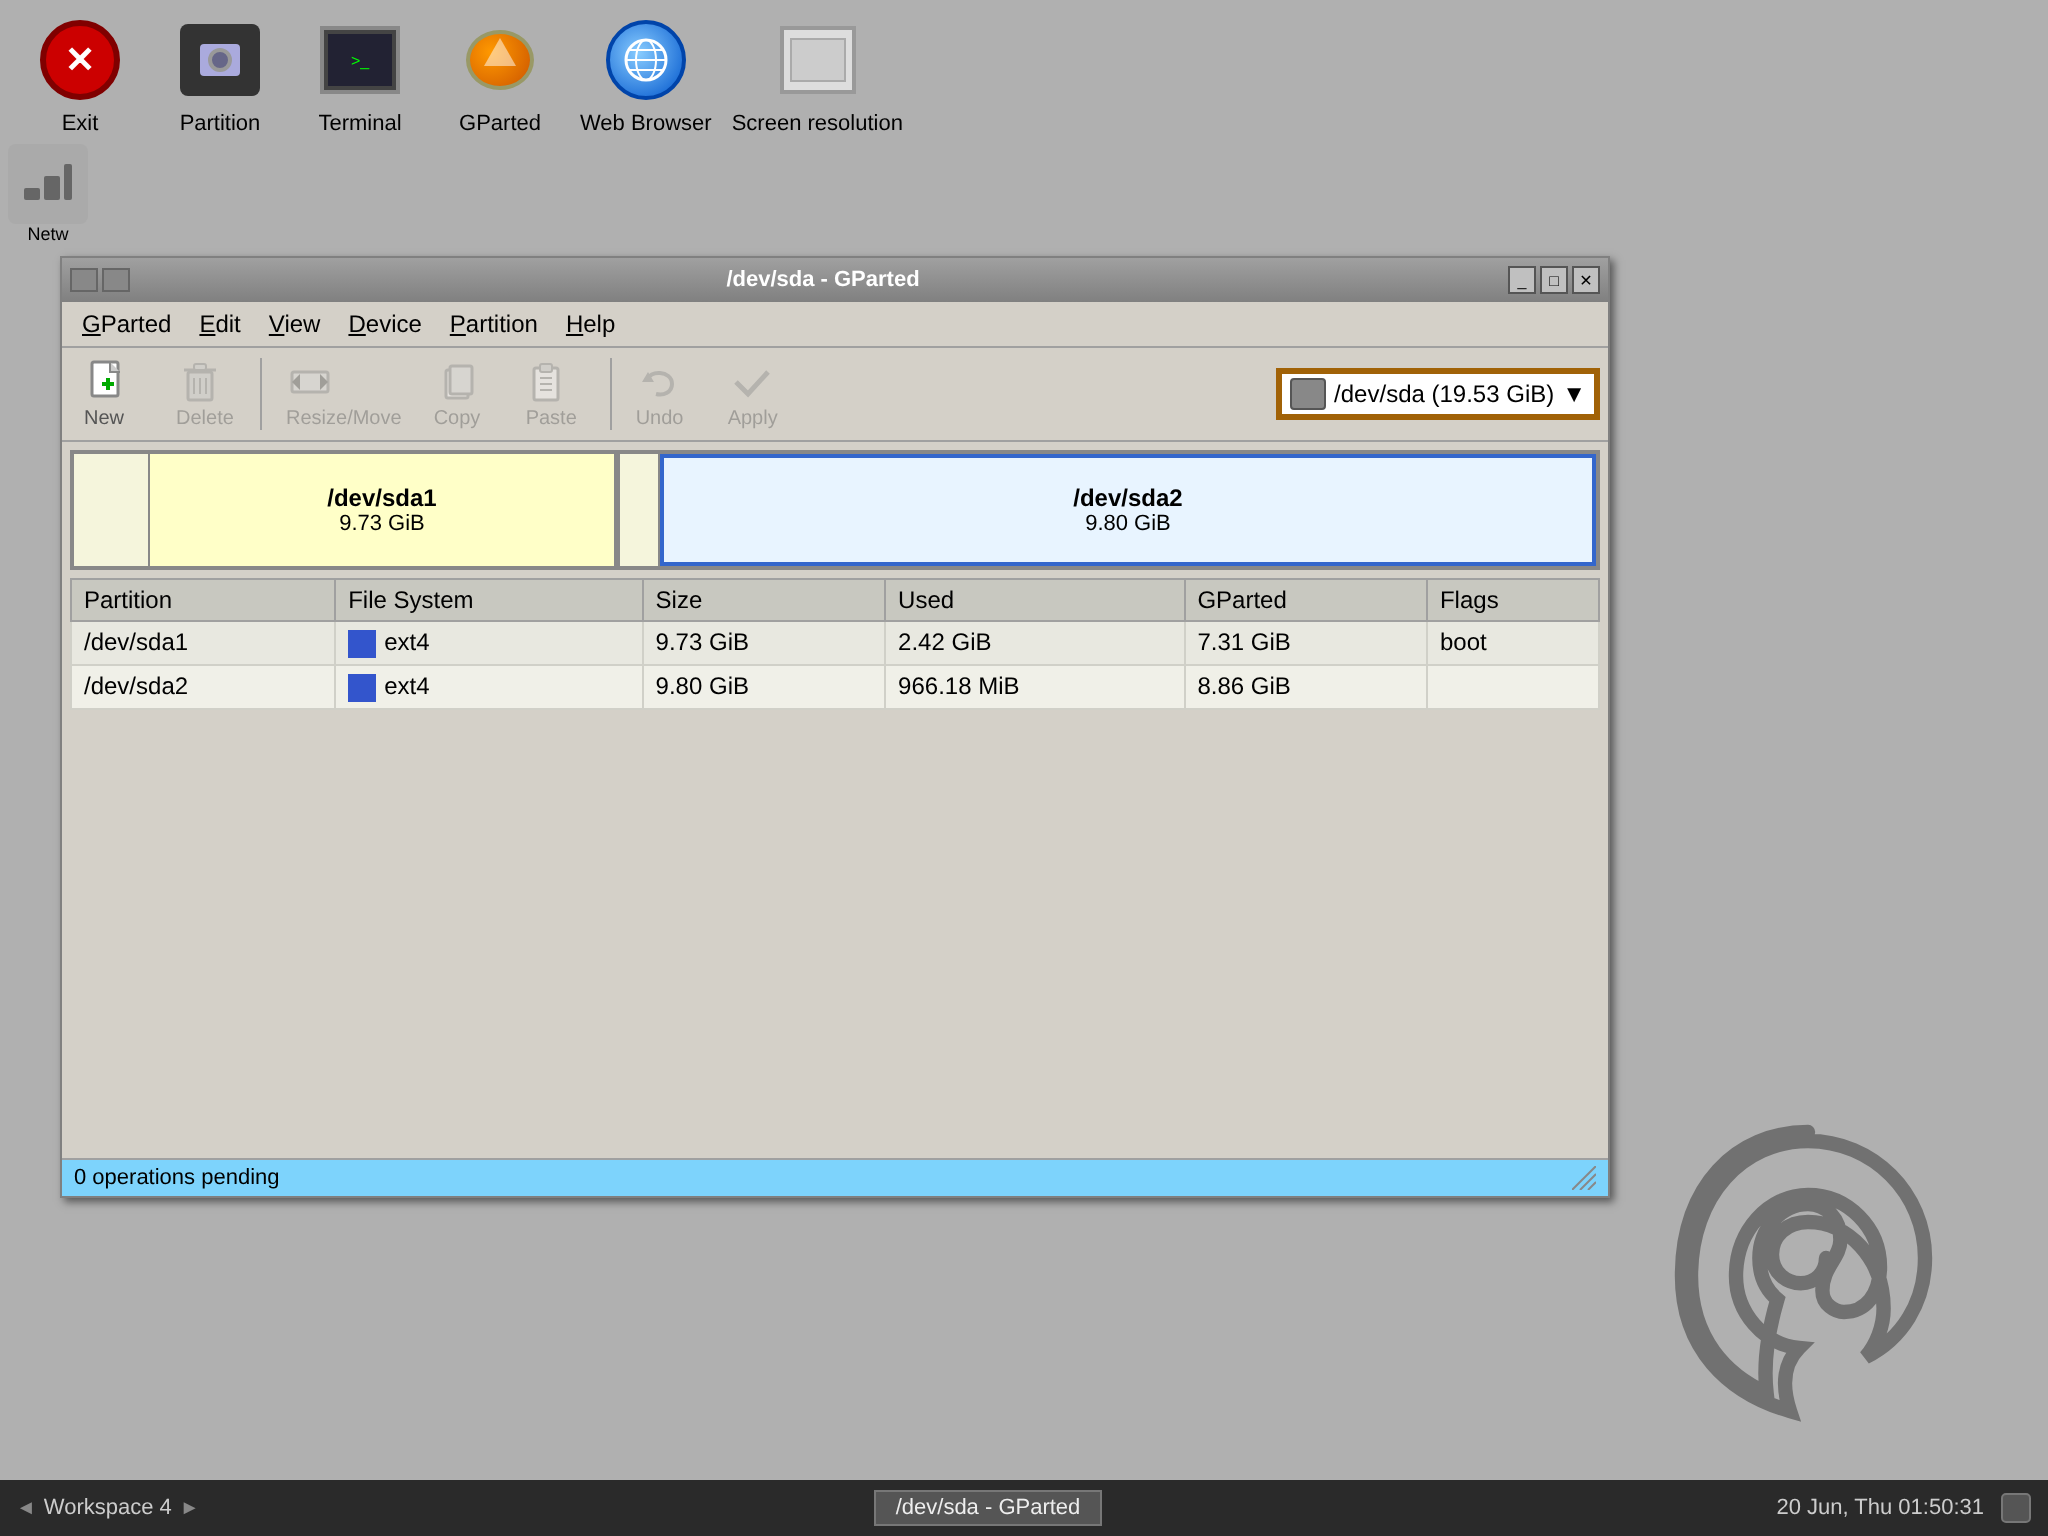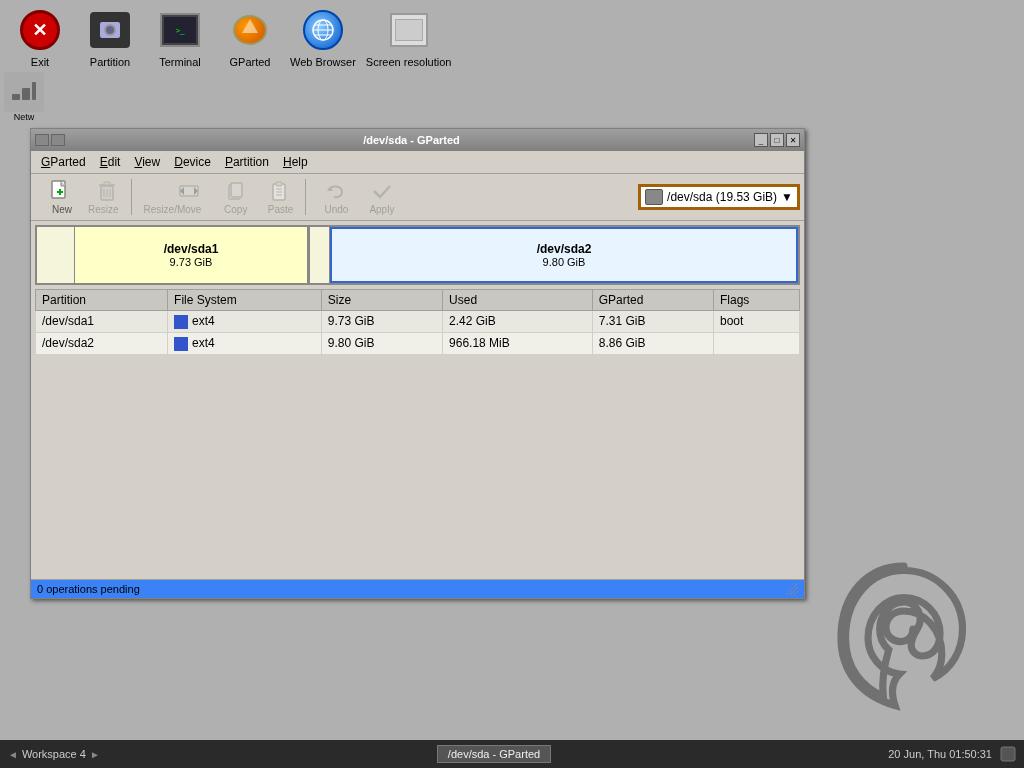--- a/index.html
+++ b/index.html
@@ -216,21 +216,21 @@
       display: flex;
       background: #d4d0c8;
       border-bottom: 1px solid #a0a0a0;
       padding: 2px 4px;
       align-items: center;
       gap: 2px;
     }
     .tb-btn {
       display: flex;
       flex-direction: column;
-      align-items: flex-end;
+      align-items: flex-start;
       padding: 2px 6px;
       cursor: pointer;
       min-width: 44px;
       border: 1px solid transparent;
       color: #555;
     }
     .tb-btn .tb-icon {
       width: 24px; height: 24px;
       display: flex; align-items: center; justify-content: center;
       font-size: 16px;
@@ -329,21 +329,21 @@
       display: inline-block;
       width: 14px; height: 14px;
       vertical-align: middle;
       margin-right: 4px;
     }
 
     
     .status-bar {
       border-top: 1px solid #a0a0a0;
       padding: 3px 6px;
-      background: #3b82f6;
+      background: #7dd3fc;
       display: flex;
       align-items: center;
       justify-content: space-between;
       font-size: 11px;
     }
     .status-resize {
       width: 12px; height: 12px;
       cursor: se-resize;
     }
 
@@ -519,21 +519,21 @@
       <div class="tb-icon">
         <svg width="22" height="22" viewBox="0 0 22 22">
           <rect x="5" y="6" width="12" height="14" rx="1" fill="#ccc" stroke="#888" stroke-width="1.5"></rect>
           <line x1="3" y1="5" x2="19" y2="5" stroke="#888" stroke-width="1.5"></line>
           <rect x="8" y="2" width="6" height="3" rx="1" fill="#ccc" stroke="#888" stroke-width="1"></rect>
           <line x1="8" y1="9" x2="8" y2="17" stroke="#888" stroke-width="1"></line>
           <line x1="11" y1="9" x2="11" y2="17" stroke="#888" stroke-width="1"></line>
           <line x1="14" y1="9" x2="14" y2="17" stroke="#888" stroke-width="1"></line>
         </svg>
       </div>
-      <span class="tb-label">Resize</span>
+      <span class="tb-label">Delete</span>
     </div>
 
     <div class="tb-separator"></div>
 
     <div class="tb-btn tb-disabled">
       <div class="tb-icon">
         <svg width="22" height="22" viewBox="0 0 22 22">
           <rect x="2" y="6" width="18" height="10" rx="1" fill="#ddd" stroke="#888" stroke-width="1.5"></rect>
           <polygon points="2,11 6,7 6,15" fill="#555"></polygon>
           <polygon points="20,11 16,7 16,15" fill="#555"></polygon>

